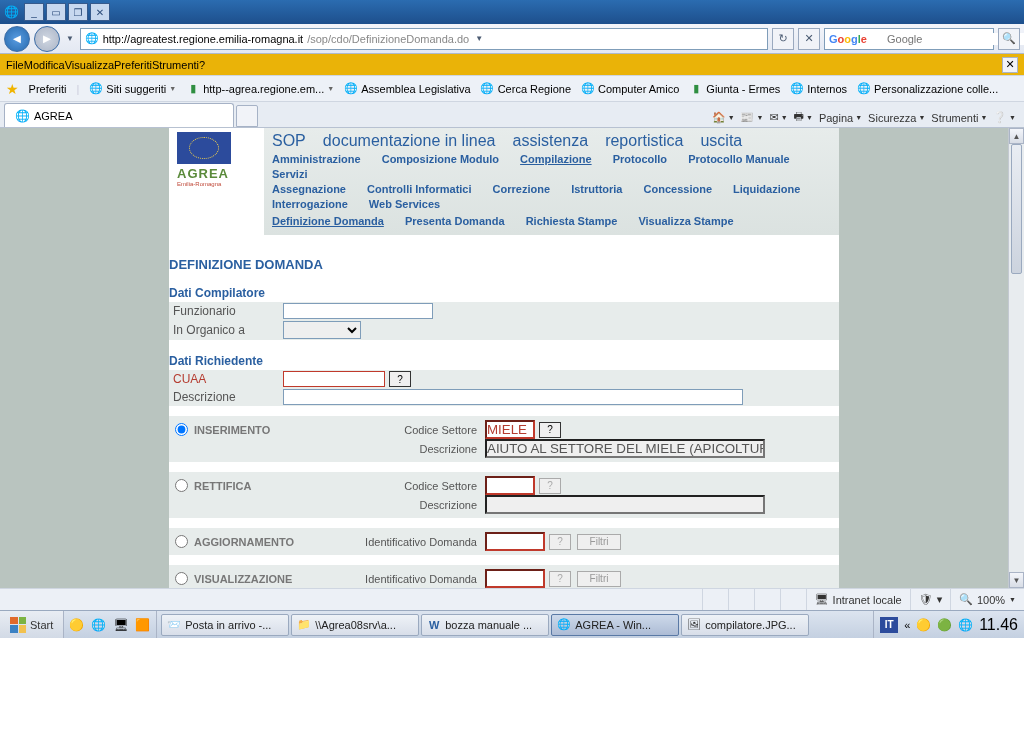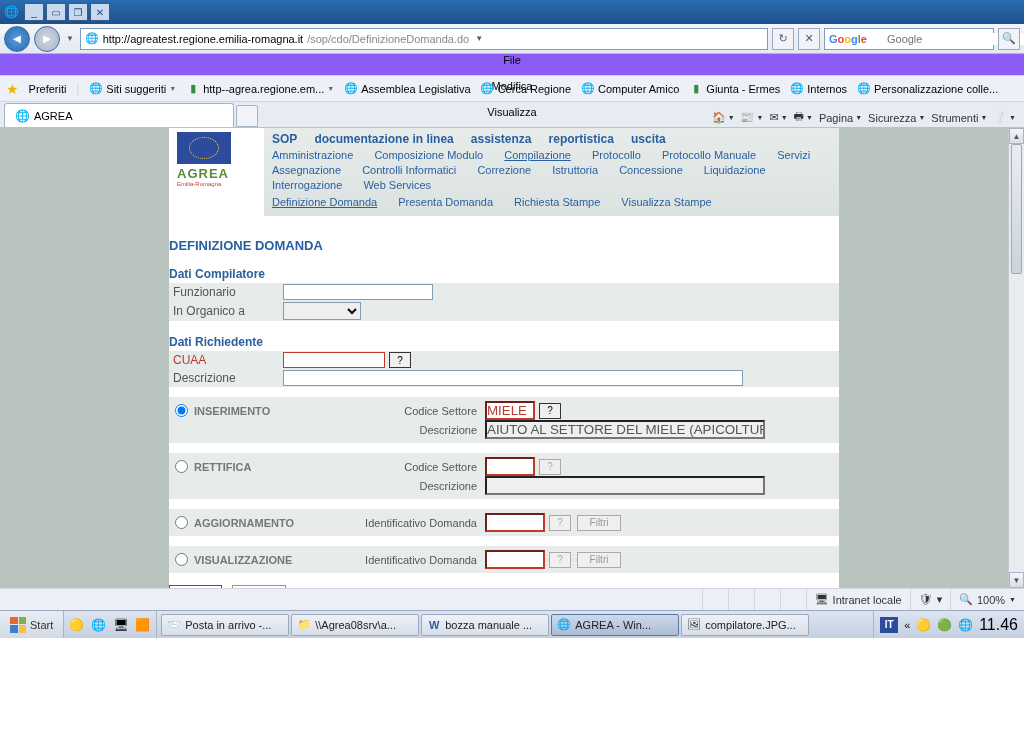--- a/index.html
+++ b/index.html
@@ -19,21 +19,21 @@
 .navbar .drop { font-size:8px; color:#4b5b72; padding:0 2px;}
 .addrbox { flex: 1; display: flex; align-items: center; background: #fff; border: 1px solid #7f9db9; height: 22px; padding: 0 4px; gap: 4px; }
 .addrbox .pathgray { color: #888; }
 .navicon { width: 22px; height: 22px; border: 1px solid #9aa9bf; background: #f1f3f8; display:flex; align-items:center; justify-content:center; font-size:11px; color:#4b5b72;}
 .searchbox { width: 170px; height: 22px; border: 1px solid #7f9db9; background: #fff; display: flex; align-items: center; padding: 0 4px; gap: 20px; }
 .searchbox .g { font-weight: bold; }
 .searchbox .g1{color:#4285F4}.g2{color:#EA4335}.g3{color:#FBBC05}.g4{color:#4285F4}.g5{color:#34A853}.g6{color:#EA4335}
 .searchbox input { flex:1; border:none; outline:none; font-size:11px; color:#888; }
 
 
-.menubar { height: 22px; background: #8b5cf6; border-bottom: 1px solid #cfd6e1; display: flex; align-items: center; padding: 0 6px; gap: 14px; color: #000; flex-direction: column; }
+.menubar { height: 22px; background: #eab308; border-bottom: 1px solid #cfd6e1; display: flex; align-items: center; padding: 0 6px; color: #000; }
 .menubar span { cursor: default; }
 .menubar .x { margin-left:auto; width:16px; height:16px; display:flex; align-items:center; justify-content:center; border:1px solid #aab4c6; background:#f1f3f8;}
 
 
 .favbar { height: 26px; background: #edf1f7; border-bottom: 1px solid #cfd6e1; display: flex; align-items: center; padding: 0 6px; gap: 10px; }
 .favbar .star { color: #f0b400; font-size: 14px; }
 .favitem { display:flex; align-items:center; gap:3px; color:#000; white-space:nowrap; }
 .favitem .fi { width:14px; height:14px; display:inline-flex; align-items:center; justify-content:center; font-size:11px; }
 .favitem .fi.ie { color:#1d7bd6; }
 .favitem .fi.gr { color:#2f8e41; }
@@ -56,23 +56,23 @@
 .scrollthumb{ position:absolute; top:16px; left:2px; right:2px; height:130px; background:linear-gradient(#e9edf3,#ccd3de); border:1px solid #9aa9bf; border-radius:2px;}
 
 .page { width: 670px; margin: 0 auto; background:#fff; }
 .header { display:flex; align-items:flex-start;}
 .logo { width: 95px; padding: 4px 8px; }
 .logo .flag { width:54px; height:32px; background:#2c4b9c; display:flex; align-items:center; justify-content:center; margin-bottom:2px;}
 .logo .flag .stars{ width:30px; height:22px; border:1px dotted #f3d24b; border-radius:50%;}
 .logo .agrea{ font-weight:bold; color:#5a8a3a; font-size:13px; letter-spacing:1px;}
 .logo .er{ font-size:6px; color:#c04a3a;}
 .navblocks{ flex:1; background:linear-gradient(#e7eceb,#dbe2e0); padding:4px 8px 6px;}
-.nav1 a{ color:#2a5fa0; font-weight:bold; font-size:12px; text-decoration:none; margin-right:14px;}
+.nav1 a{ color:#2a5fa0; font-weight:normal; font-size:16px; text-decoration:none; margin-right:14px;}
 .nav2, .nav3 { margin-top:2px; line-height:15px;}
-.nav2 a, .nav3 a{ color:#2a5fa0; font-size:11px; text-decoration:none; margin-right:18px; display:inline-block;}
+.nav2 a, .nav3 a{ color:#2a5fa0; font-size:11px; text-decoration:none; margin-right:18px; display:inline-block;font-weight:bold;}
 .nav2 a.emph, .nav3 a.emph{ text-decoration:underline; color:#2a5fa0;}
 
 .main { padding: 22px 0 12px 0; }
 .h1 { color:#2a5fa0; font-weight:bold; font-size:13px; padding-left:0;}
 .blocklabel { color:#2a5fa0; font-weight:bold; font-size:12px; margin-top:14px; margin-bottom:2px;}
 .formrow { background:#e7eceb; display:flex; align-items:center; min-height:18px; padding:1px 4px;}
 .formrow .lbl{ width:110px; color:#555; font-size:12px;}
 .formrow .lbl.red{ color:#b53c30;}
 .formrow input[type=text]{ height:16px; border:1px solid #7f9db9; font-size:11px; padding:0 2px;}
 .formrow select{ height:18px; border:1px solid #7f9db9; font-size:11px; width:78px;}

